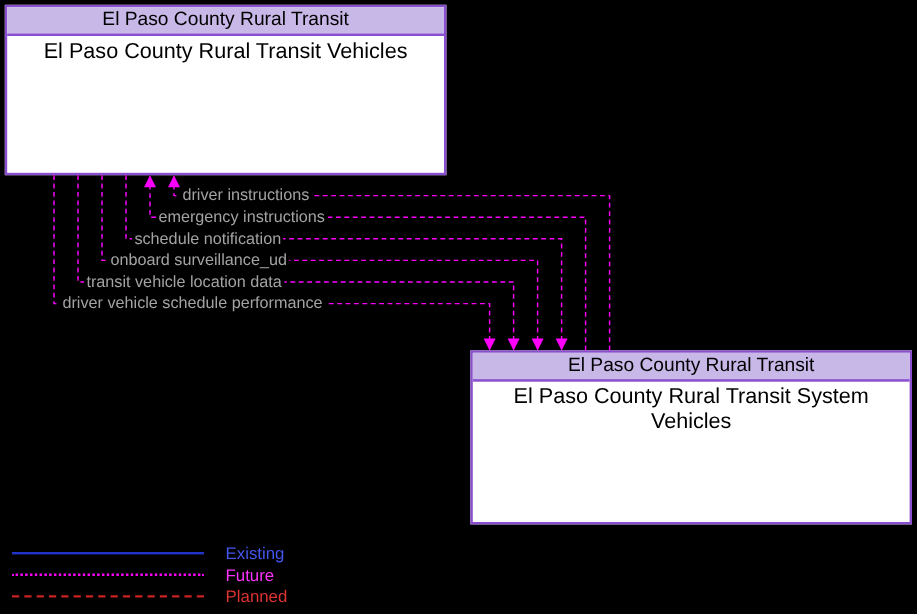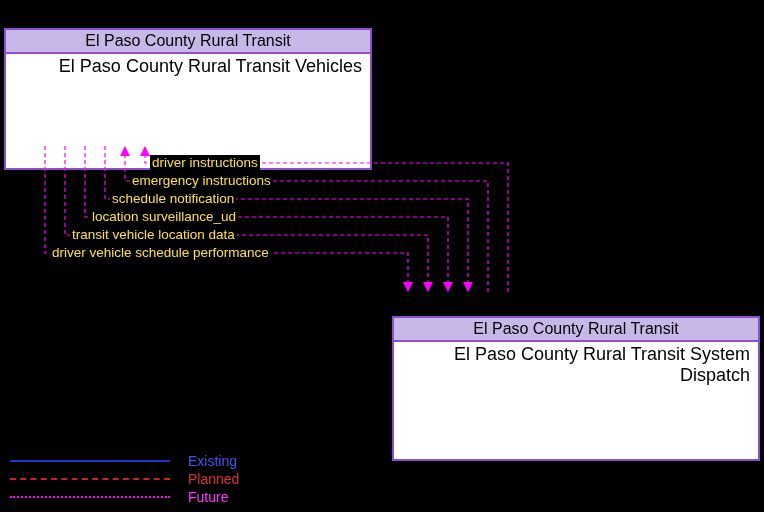--- a/index.html
+++ b/index.html
@@ -9,40 +9,39 @@
     height: 512px;
     background: #000;
     font-family: Arial, sans-serif;
     overflow: hidden;
   }
   .box {
     position: absolute;
     background: #fff;
     border: 2px solid #8a4fcf;
     box-sizing: border-box;
-    margin-top: 24px;
   }
   .box-header {
     background: #c8b8e8;
     border-bottom: 2px solid #8a4fcf;
     text-align: center;
     font-size: 16px;
     padding: 2px 4px;
     color: #000;
   }
   .box-body {
-    text-align: right;
+    text-align: center;
     font-size: 18px;
     padding: 2px 8px;
     color: #000;
   }
   .flow-label {
     position: absolute;
     background: #000;
-    color: #fde047;
+    color: #a3a3a3;
     font-size: 13.5px;
     white-space: nowrap;
     padding: 0 2px;
   }
   svg.conn {
     position: absolute;
     top: 0;
     left: 0;
     width: 764px;
     height: 512px;
@@ -82,21 +81,21 @@
 </head>
 <body>
 
 <div class="box" style="left:4px; top:4px; width:368px; height:142px;">
   <div class="box-header">El Paso County Rural Transit</div>
   <div class="box-body">El Paso County Rural Transit Vehicles</div>
 </div>
 
 <div class="box" style="left:392px; top:292px; width:368px; height:145px;">
   <div class="box-header">El Paso County Rural Transit</div>
-  <div class="box-body">El Paso County Rural Transit System Dispatch</div>
+  <div class="box-body">El Paso County Rural Transit System Vehicles</div>
 </div>
 
 <svg class="conn">
 
   <path class="future-line" d="M 508 292 V 163 H 145 V 146"></path>
   <polygon class="arrow-fill" points="145,146 140,156 150,156"></polygon>
 
   <path class="future-line" d="M 488 292 V 181 H 125 V 146"></path>
   <polygon class="arrow-fill" points="125,146 120,156 130,156"></polygon>
 
@@ -109,30 +108,30 @@
   <path class="future-line" d="M 65 146 V 235 H 428 V 292"></path>
   <polygon class="arrow-fill" points="428,292 423,282 433,282"></polygon>
 
   <path class="future-line" d="M 45 146 V 253 H 408 V 292"></path>
   <polygon class="arrow-fill" points="408,292 403,282 413,282"></polygon>
 </svg>
 
 <div class="flow-label" style="left:150px; top:155px;">driver instructions</div>
 <div class="flow-label" style="left:130px; top:173px;">emergency instructions</div>
 <div class="flow-label" style="left:110px; top:191px;">schedule notification</div>
-<div class="flow-label" style="left:90px;  top:209px;">location surveillance_ud</div>
+<div class="flow-label" style="left:90px;  top:209px;">onboard surveillance_ud</div>
 <div class="flow-label" style="left:70px;  top:227px;">transit vehicle location data</div>
 <div class="flow-label" style="left:50px;  top:245px;">driver vehicle schedule performance</div>
 
 <div class="legend">
   <div class="legend-row">
     <div class="legend-line legend-existing"></div>
     <span class="legend-text c-existing">Existing</span>
   </div>
   <div class="legend-row">
+    <div class="legend-line legend-future"></div>
+    <span class="legend-text c-future">Future</span>
+  </div>
+  <div class="legend-row">
     <div class="legend-line legend-planned"></div>
     <span class="legend-text c-planned">Planned</span>
-  </div>
-  <div class="legend-row">
-    <div class="legend-line legend-future"></div>
-    <span class="legend-text c-future">Future</span>
   </div>
 </div>
 
 </body></html>

